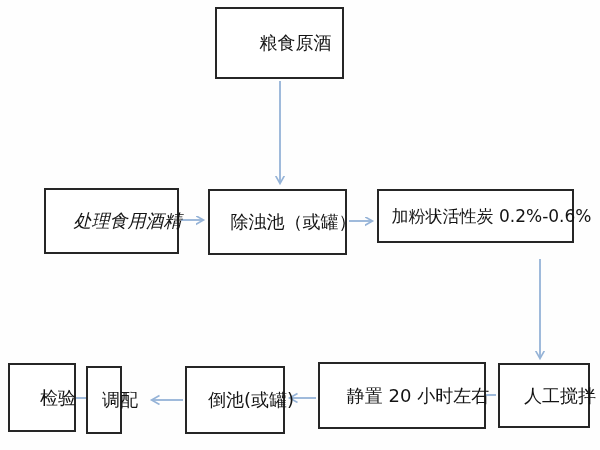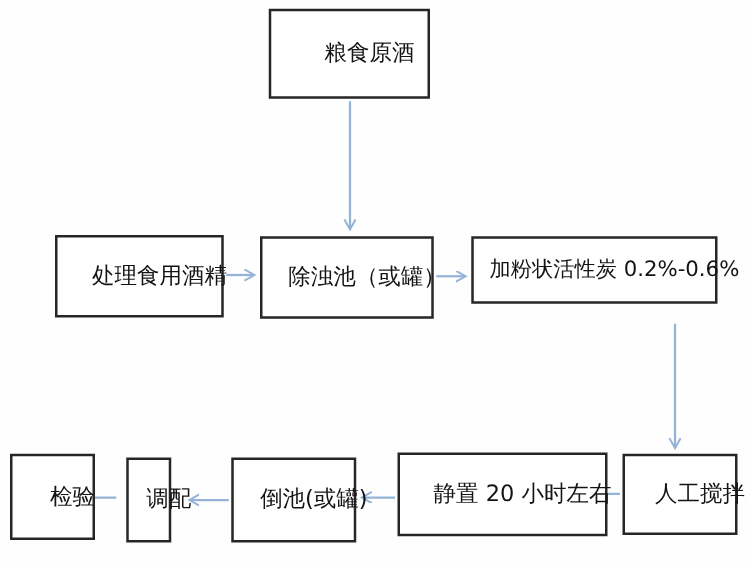--- a/index.html
+++ b/index.html
@@ -29,27 +29,27 @@
     align-items: center;
     justify-content: center;
     text-align: center;
     font-size: 18px;
     color: #141414;
     white-space: nowrap;
     line-height: 1.2;
     padding-left: 32px;
   }
   #n-grain    { left: 215px; top: 7px;   width: 129px; height: 72px; }
-  #n-alcohol  { left: 44px;  top: 188px; width: 135px; height: 66px; }
+  #n-alcohol  { left: 44px;  top: 188px; width: 135px; height: 66px; font-style: italic; }
   #n-deturbid { left: 208px; top: 189px; width: 139px; height: 66px; text-align: center; }
   #n-carbon   { left: 377px; top: 189px; width: 197px; height: 54px; font-size: 17px; }
   #n-stir     { left: 498px; top: 363px; width: 92px;  height: 65px; }
   #n-stand    { left: 318px; top: 362px; width: 168px; height: 67px; }
   #n-pour     { left: 185px; top: 366px; width: 100px; height: 68px; }
-  #n-blend    { left: 101px;  top: 366px; width: 32px;  height: 68px; }
+  #n-blend    { left: 86px;  top: 366px; width: 32px;  height: 68px; }
   #n-inspect  { left: 8px;   top: 363px; width: 68px;  height: 69px; }
 </style>
 </head>
 <body>
 
 <div id="canvas">
 
   <svg id="edges-svg" viewBox="0 0 600 450" xmlns="http://www.w3.org/2000/svg">
     <defs>
       <marker id="arrowhead" markerWidth="12" markerHeight="12" refX="7.5" refY="4.5" orient="auto" markerUnits="userSpaceOnUse">

